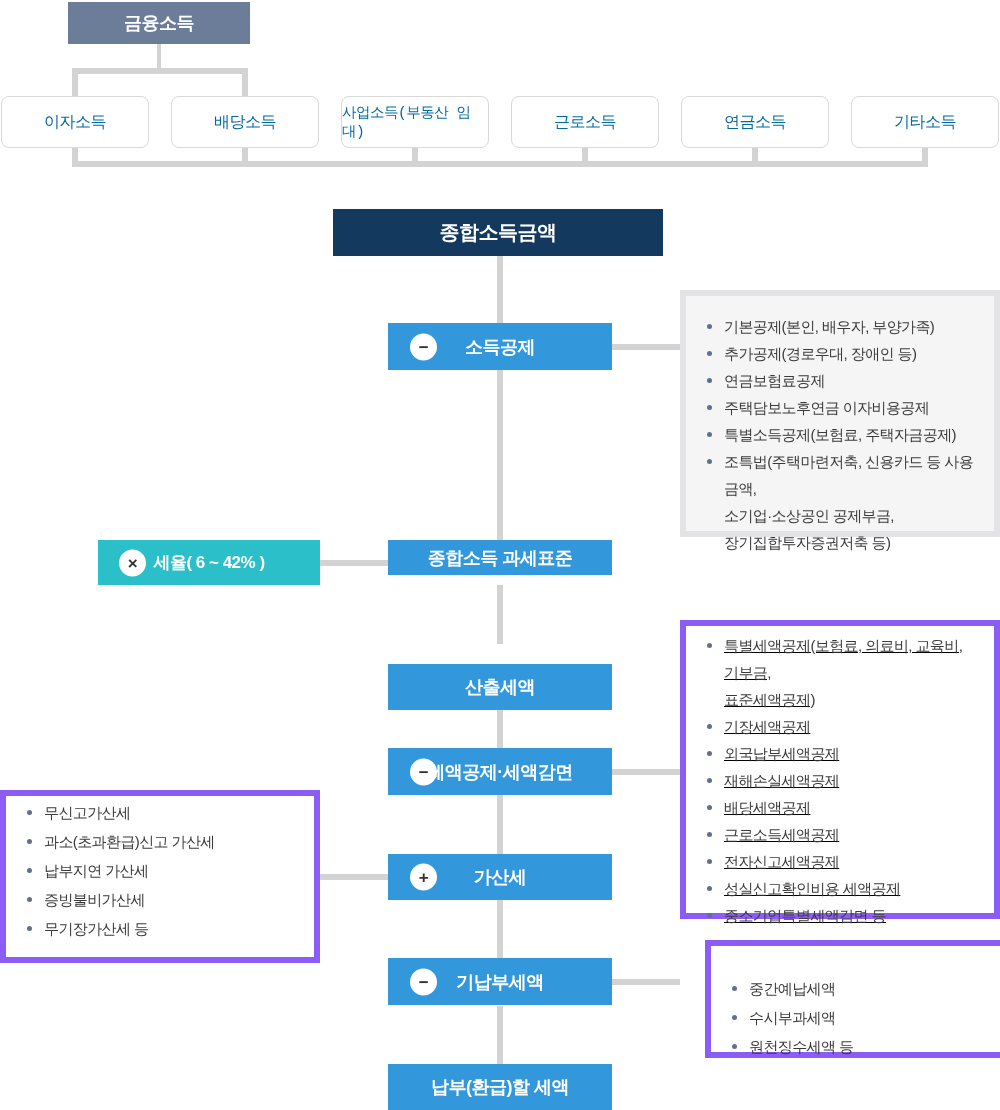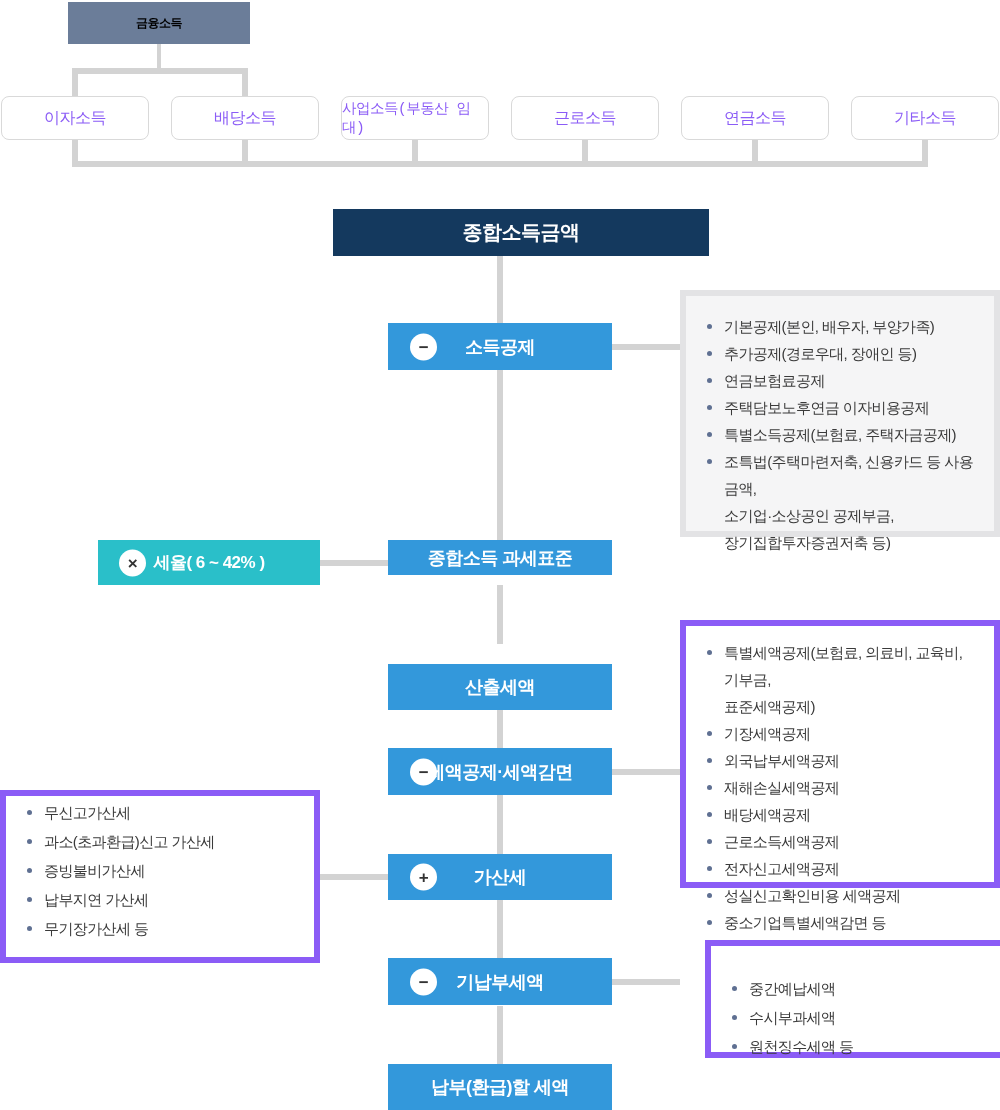--- a/index.html
+++ b/index.html
@@ -5,33 +5,33 @@
   * { margin:0; padding:0; box-sizing:border-box; }
   html,body { background:#ffffff; }
   body { font-family:"Liberation Sans","DejaVu Sans",sans-serif; }
   .canvas { position:relative; width:1000px; height:1110px; background:#fff; overflow:hidden; }
 
   
   .line { position:absolute; background:#d3d3d3; }
 
   
   .root-box { position:absolute; left:68px; top:2px; width:182px; height:42px;
-    background:#6b7d99; color:#000000; font-weight:bold; font-size:12px;
+    background:#6b7d99; color:#ffffff; font-weight:bold; font-size:18px;
     display:flex; align-items:center; justify-content:center; letter-spacing:-0.5px; }
-  .income-box { position:absolute; top:96px; width:148px; height:44px;
+  .income-box { position:absolute; top:96px; width:148px; height:52px;
     background:#fff; border:1px solid #d9d9d9; border-radius:8px;
-    color:#8b5cf6; font-size:16px; display:flex; align-items:center; justify-content:center;
+    color:#0369a1; font-size:16px; display:flex; align-items:center; justify-content:center;
     letter-spacing:-0.5px; }
   .income-box.small-text { font-size:14.5px;font-family:Liberation Mono, monospace; }
 
   
   .flow-box { position:absolute; left:388px; width:224px; height:47px;
     background:#3398db; color:#fff; font-weight:bold; font-size:18px;
     display:flex; align-items:center; justify-content:center; letter-spacing:-0.5px; }
-  .flow-box.navy { left:333px; width:376px; background:#14395e; font-size:20px; }
+  .flow-box.navy { left:333px; width:330px; background:#14395e; font-size:20px; }
   .flow-box.teal { left:98px; width:222px; background:#2abfc9; font-size:17px; }
 
   .op-circle { position:absolute; left:22px; top:50%; transform:translateY(-50%);
     width:27px; height:27px; border-radius:50%; background:#fff; color:#333;
     font-size:17px; font-weight:bold; line-height:27px; text-align:center;
     display:flex; align-items:center; justify-content:center; }
 
   
   .panel { position:absolute; background:#fff; border:6px solid #8b5cf6; }
   .panel.gray { background:#f5f5f6; border-color:#e3e3e5; }
@@ -155,41 +155,41 @@
         <li>추가공제(경로우대, 장애인 등)</li>
         <li>연금보험료공제</li>
         <li>주택담보노후연금 이자비용공제</li>
         <li>특별소득공제(보험료, 주택자금공제)</li>
         <li>조특법(주택마련저축, 신용카드 등 사용금액,
 소기업·소상공인 공제부금,
 장기집합투자증권저축 등)</li>
       </ul>
   </div>
 
-  <div class="panel" style="left:680px; top:620px; width:320px; height:268px; padding-top:13px;">
+  <div class="panel" style="left:680px; top:620px; width:320px; height:299px; padding-top:6px;text-decoration:underline;">
     <ul>
         <li>특별세액공제(보험료, 의료비, 교육비, 기부금,
 표준세액공제)</li>
         <li>기장세액공제</li>
         <li>외국납부세액공제</li>
         <li>재해손실세액공제</li>
         <li>배당세액공제</li>
         <li>근로소득세액공제</li>
         <li>전자신고세액공제</li>
         <li>성실신고확인비용 세액공제</li>
         <li>중소기업특별세액감면 등</li>
       </ul>
   </div>
 
   <div class="panel roomy" style="left:0px; top:790px; width:320px; height:173px; padding-top:2px;">
     <ul>
         <li>무신고가산세</li>
         <li>과소(초과환급)신고 가산세</li>
+        <li>납부지연 가산세</li>
         <li>증빙불비가산세</li>
-        <li>납부지연 가산세</li>
         <li>무기장가산세 등</li>
       </ul>
   </div>
 
   <div class="panel roomy" style="left:680px; top:940px; width:320px; height:118px; padding-top:28px;margin-left:25px;">
     <ul>
         <li>중간예납세액</li>
         <li>수시부과세액</li>
         <li>원천징수세액 등</li>
       </ul>

